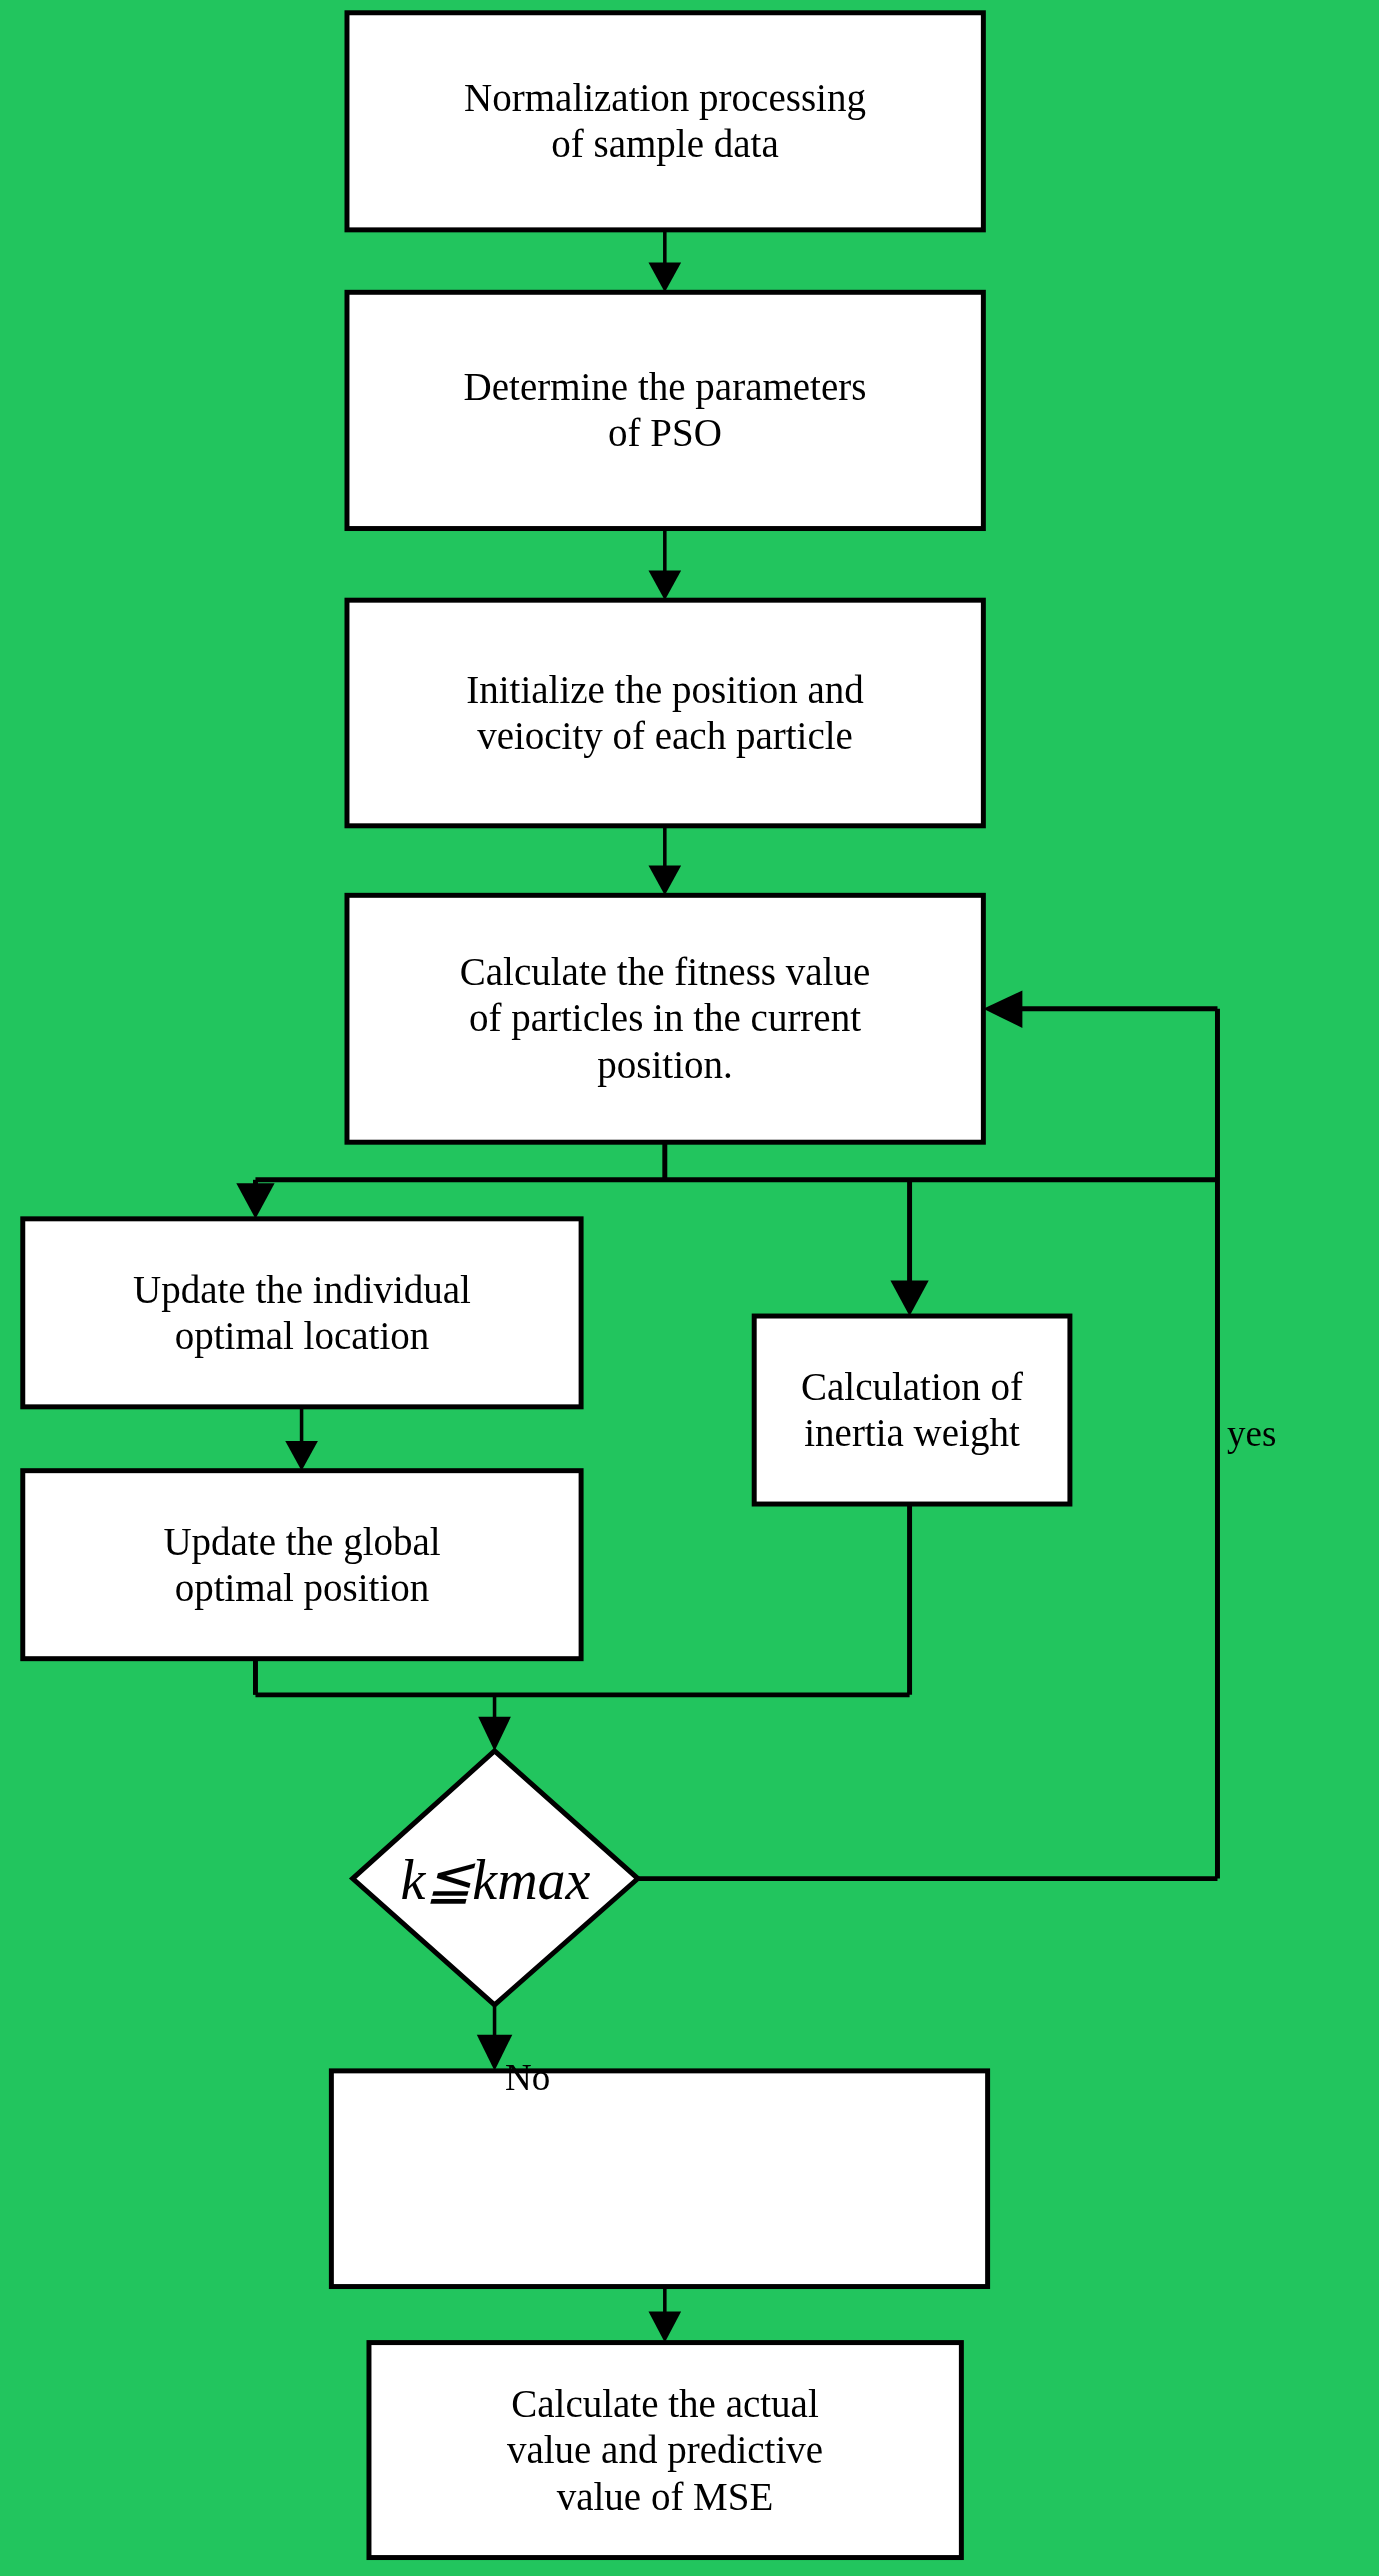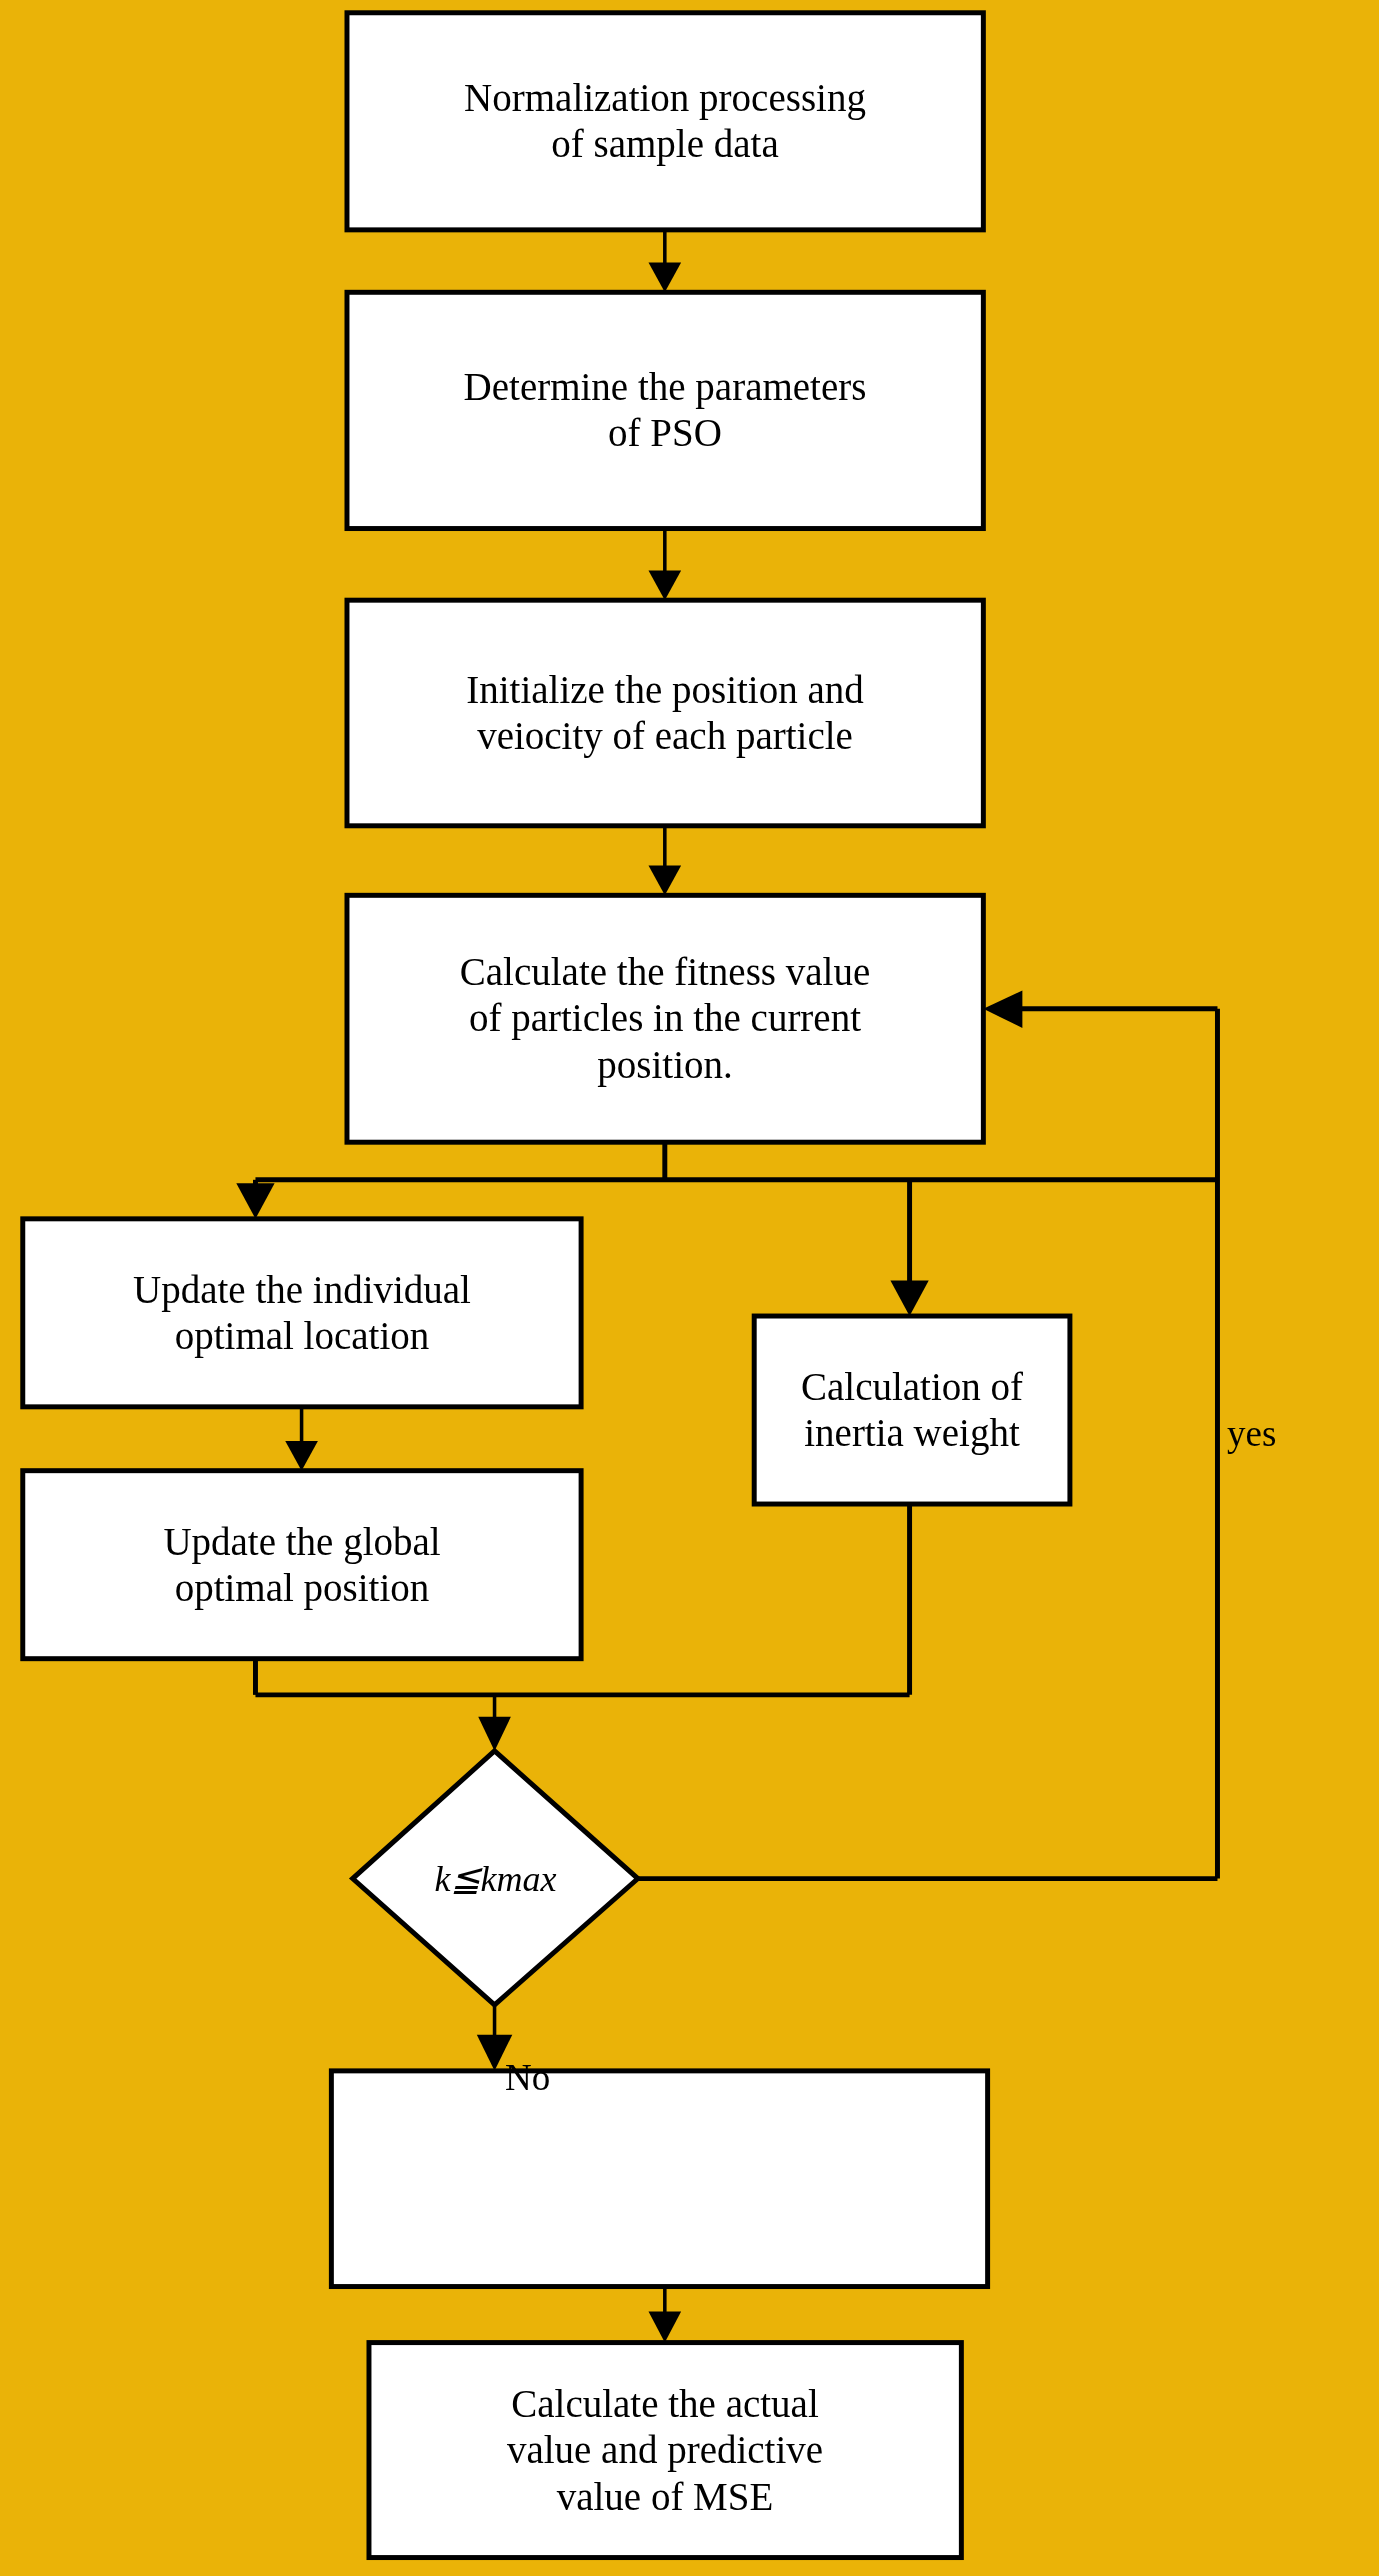--- a/index.html
+++ b/index.html
@@ -4,21 +4,21 @@
 <style>
   html, body {
     margin: 0;
     padding: 0;
     background: #ffffff;
   }
   #flowchart-root {
     position: relative;
     width: 1380px;
     height: 2576px;
-    background: #eab308;
+    background: #22c55e;
     font-family: "Liberation Serif", "DejaVu Serif", serif;
   }
   svg#flow-svg {
     position: absolute;
     inset: 0;
     width: 1380px;
     height: 2576px;
     display: block;
   }
   .node-rect {
@@ -69,21 +69,21 @@
     white-space: nowrap;
     text-align: right;
   }
   .diamond-label {
     position: absolute;
     display: flex;
     align-items: center;
     justify-content: center;
     font-family: "Liberation Serif", "DejaVu Serif", serif;
     font-style: italic;
-    font-size: 36px;
+    font-size: 56px;
     color: #000000;
     white-space: nowrap;
   }
 </style>
 </head>
 <body>
 
 <div id="flowchart-root">
 
   <svg id="flow-svg" viewBox="0 0 1945 3631" xmlns="http://www.w3.org/2000/svg">

